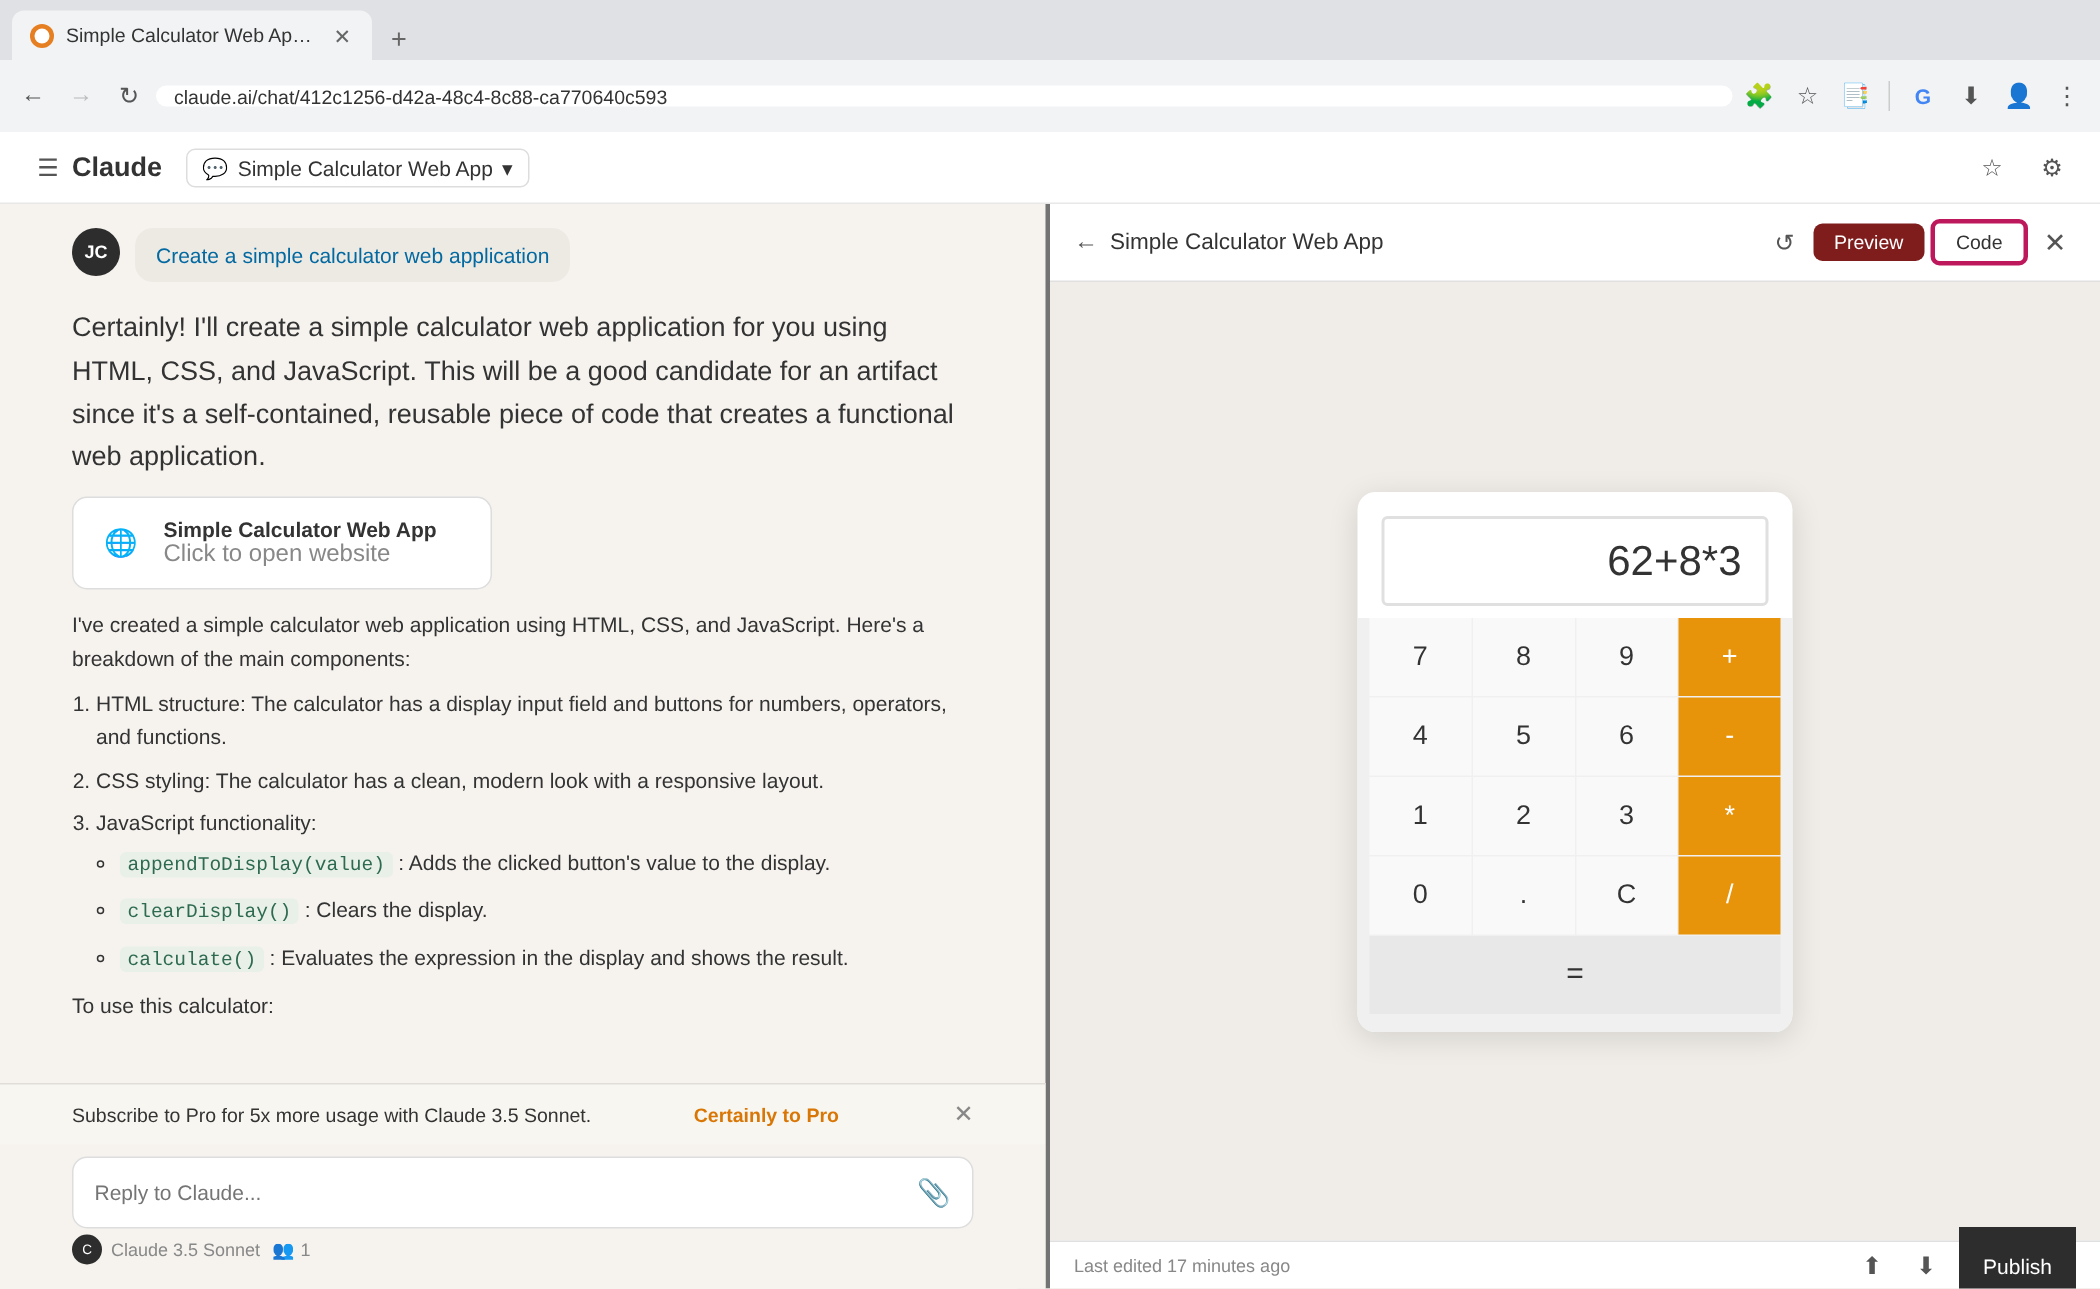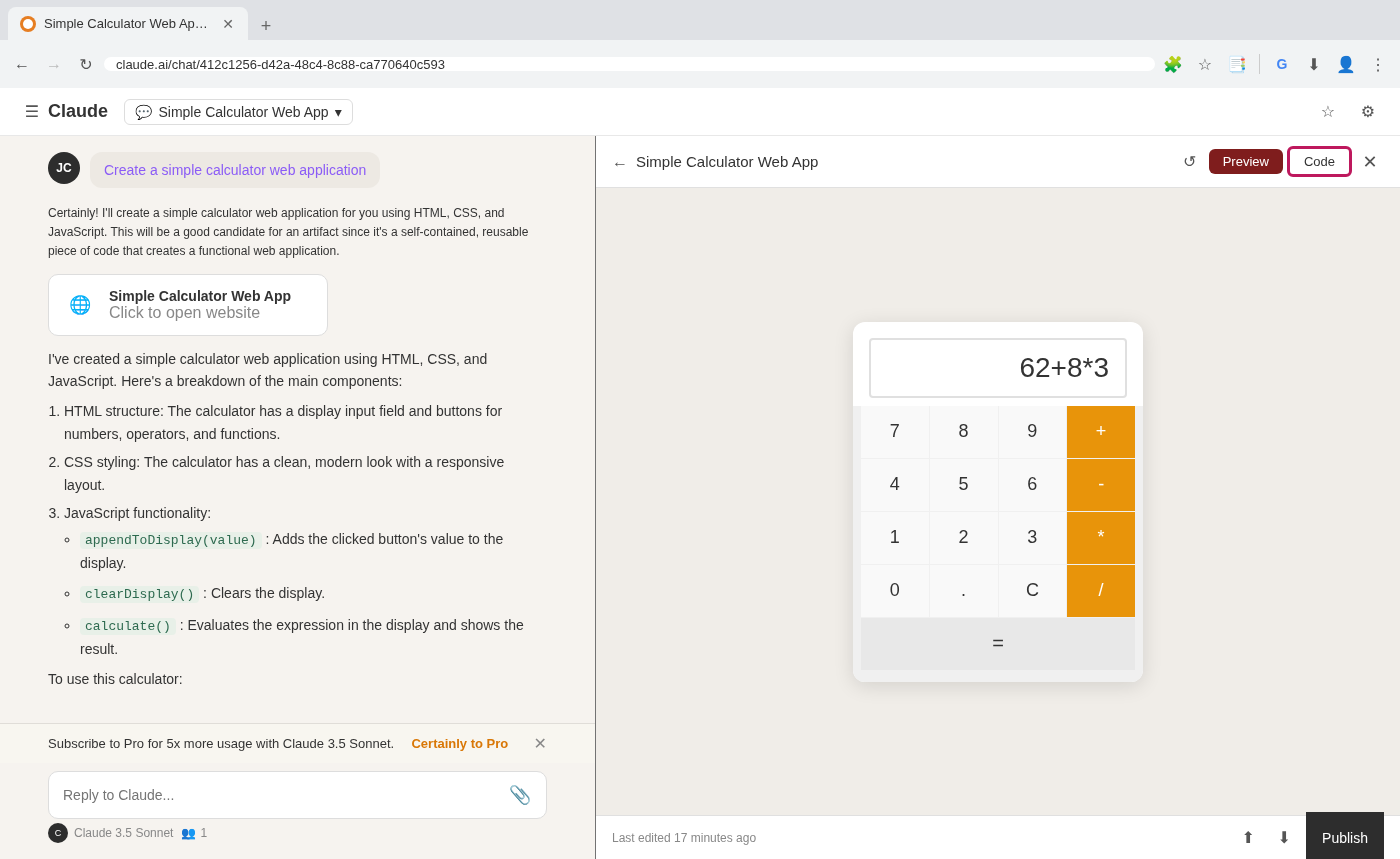--- a/index.html
+++ b/index.html
@@ -27,27 +27,27 @@
     .app-header { background: white; height: 48px; display: flex; align-items: center; padding: 0 16px; border-bottom: 1px solid #e8e8e8; }
     .claude-logo { font-size: 18px; font-weight: 600; color: #333; margin-right: 16px; }
     .project-selector { display: flex; align-items: center; gap: 6px; font-size: 14px; color: #333; cursor: pointer; border: 1px solid #ddd; border-radius: 6px; padding: 4px 10px; }
     .header-actions { margin-left: auto; display: flex; gap: 8px; }
     .header-icon-btn { width: 32px; height: 32px; display: flex; align-items: center; justify-content: center; color: #555; cursor: pointer; border-radius: 6px; }
 
     
     .main-layout { display: flex; height: calc(859px - 88px - 48px); }
 
     
-    .chat-panel { width: 596px; display: flex; flex-direction: column; background: #f6f3ef; border-right: 1px solid #737373; position: relative; }
+    .chat-panel { width: 700px; display: flex; flex-direction: column; background: #f6f3ef; border-right: 3px solid #737373; position: relative; }
     .chat-messages { flex: 1; overflow-y: auto; padding: 16px 48px 16px; }
     .user-message { display: flex; gap: 10px; align-items: flex-start; margin-bottom: 16px; }
     .avatar { width: 32px; height: 32px; border-radius: 50%; background: #2d2d2d; display: flex; align-items: center; justify-content: center; color: white; font-size: 12px; font-weight: 600; flex-shrink: 0; }
-    .user-message-bubble { background: #ede9e3; border-radius: 12px; padding: 10px 14px; font-size: 14px; color: #8b5cf6; }
+    .user-message-bubble { background: #ede9e3; border-radius: 12px; padding: 10px 14px; font-size: 14px; color: #0369a1; }
     .assistant-message { margin-bottom: 16px; }
-    .assistant-text { font-size: 12px; color: #333; line-height: 1.6; }
+    .assistant-text { font-size: 18px; color: #333; line-height: 1.6; }
     .artifact-card { display: flex; align-items: center; gap: 10px; border: 1px solid #ddd; border-radius: 10px; padding: 12px 14px; background: white; cursor: pointer; margin: 12px 0; max-width: 280px; }
     .artifact-icon { width: 36px; height: 36px; display: flex; align-items: center; justify-content: center; color: #555; font-size: 18px; }
     .artifact-info { flex: 1; }
     .artifact-title { font-size: 14px; font-weight: 600; color: #333; }
     .artifact-subtitle { font-size: 16px; color: #888; }
     .follow-up-text { font-size: 14px; color: #333; line-height: 1.6; margin-top: 8px; }
     .numbered-list { margin: 8px 0 8px 16px; }
     .numbered-list li { font-size: 14px; color: #333; line-height: 1.6; margin-bottom: 6px; }
     .bullet-list { margin: 4px 0 4px 16px; }
     .bullet-list li { font-size: 14px; color: #333; line-height: 1.6; margin-bottom: 8px; }
@@ -73,21 +73,21 @@
     .artifact-header { background: white; height: 52px; display: flex; align-items: center; padding: 0 16px; border-bottom: 1px solid #e0e0e0; gap: 8px; }
     .artifact-back { color: #555; cursor: pointer; font-size: 16px; }
     .artifact-header-title { flex: 1; font-size: 15px; font-weight: 500; color: #333; }
     .artifact-header-actions { display: flex; gap: 4px; align-items: center; }
     .refresh-btn { width: 30px; height: 30px; display: flex; align-items: center; justify-content: center; color: #555; cursor: pointer; font-size: 16px; border-radius: 6px; }
     .tab-btn { padding: 5px 14px; border-radius: 6px; font-size: 13px; font-weight: 500; cursor: pointer; border: none; }
     .tab-btn.active { background: #7f1d1d; color: white; }
     .tab-btn.inactive { background: white; color: #333; border: 3px solid #be185d; }
     .close-btn { width: 28px; height: 28px; display: flex; align-items: center; justify-content: center; color: #555; cursor: pointer; font-size: 18px; border-radius: 50%; }
     .artifact-content { flex: 1; display: flex; align-items: center; justify-content: center; padding: 20px; }
-    .artifact-footer { background: white; height: 44px; display: flex; align-items: center; padding: 0 16px; border-top: 1px solid #e0e0e0; }
+    .artifact-footer { background: white; height: 32px; display: flex; align-items: center; padding: 0 16px; border-top: 1px solid #e0e0e0; }
     .last-edited { font-size: 12px; color: #888; flex: 1; }
     .footer-actions { display: flex; gap: 8px; align-items: center; }
     .icon-btn-small { width: 28px; height: 28px; display: flex; align-items: center; justify-content: center; color: #555; cursor: pointer; border-radius: 4px; }
     .publish-btn { background: #2d2d2d; color: white; border: none; border-radius: 0; padding: 18px 16px; font-size: 14px; font-weight: 500; cursor: pointer; }
 
     
     .calculator { background: white; border-radius: 12px; box-shadow: 0 4px 20px rgba(0,0,0,0.12); overflow: hidden; width: 290px; }
     .calc-display { padding: 12px 16px; text-align: right; font-size: 28px; font-weight: 400; color: #333; border: 2px solid #e0e0e0; margin: 16px 16px 8px; border-radius: 4px; background: white; }
     .calc-grid { display: grid; grid-template-columns: repeat(4, 1fr); gap: 1px; background: #f0f0f0; padding: 0 8px 12px; }
     .calc-btn { height: 52px; display: flex; align-items: center; justify-content: center; font-size: 18px; font-weight: 400; cursor: pointer; border: none; background: #f9f9f9; color: #333; transition: background 0.1s; }

